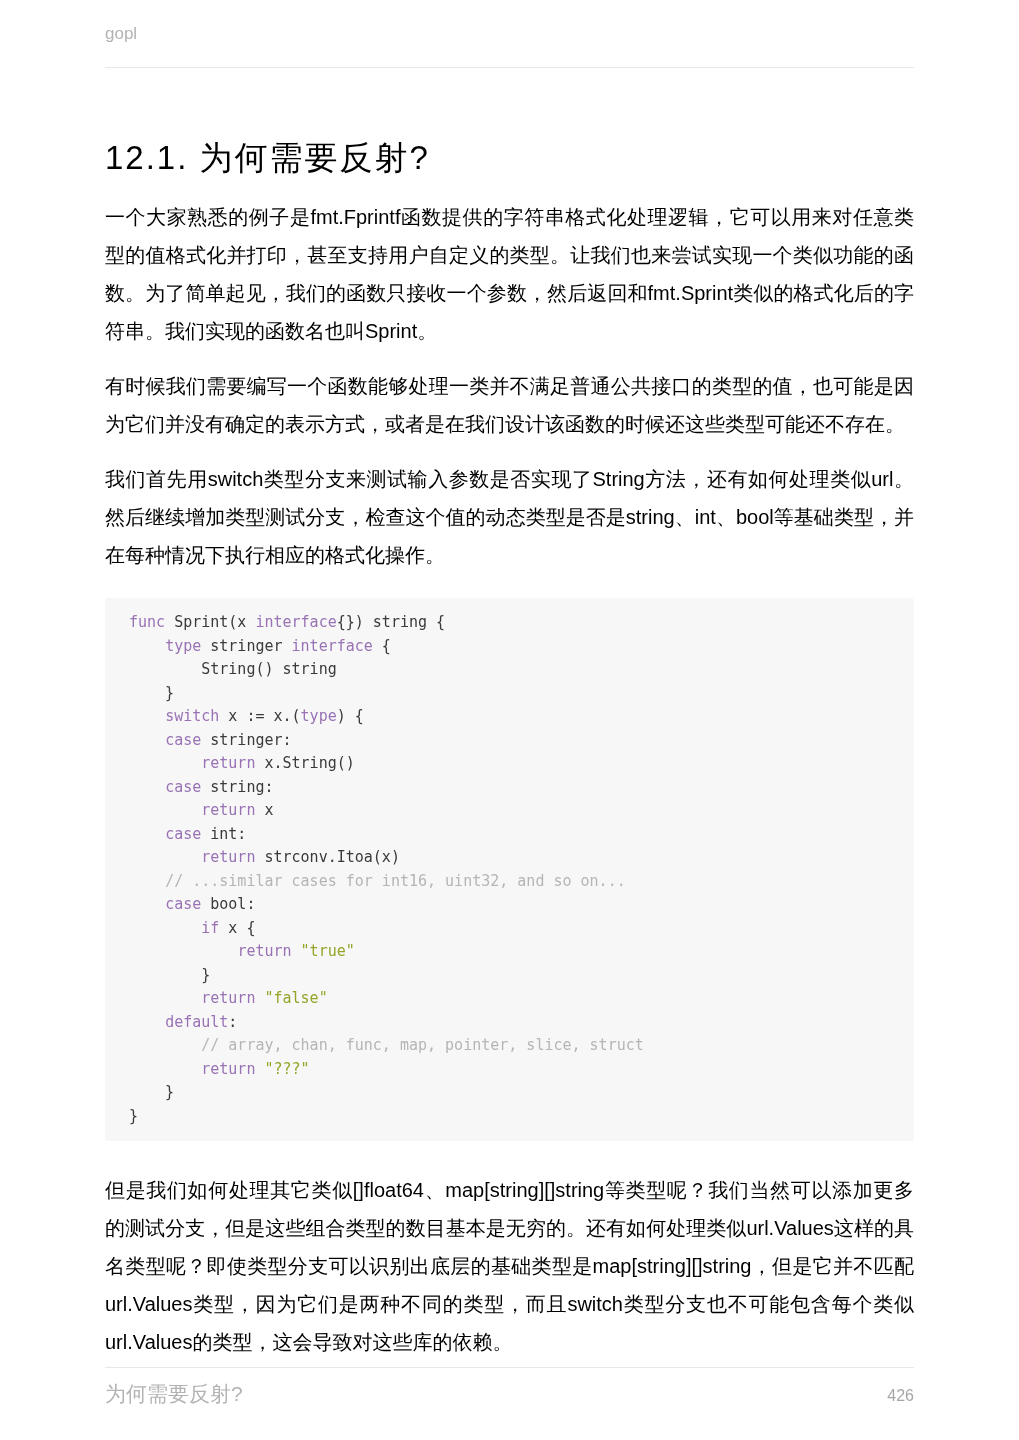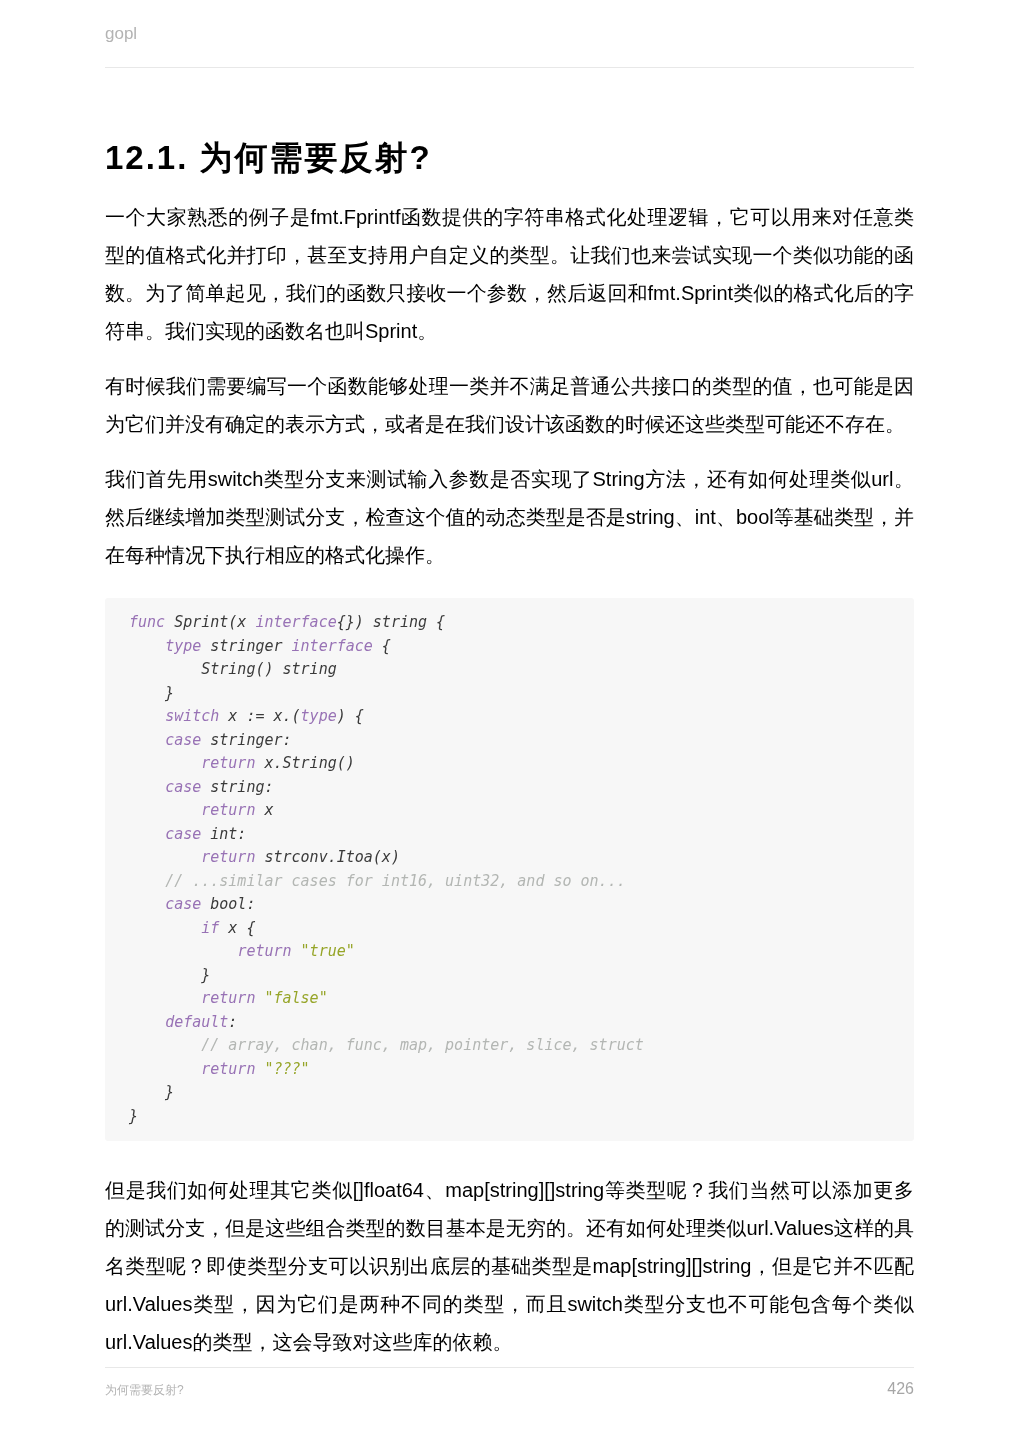--- a/index.html
+++ b/index.html
@@ -34,21 +34,21 @@
   .brand {
     font-size: 17px;
     line-height: 20px;
     color: var(--muted);
   }
 
   
   h1.page-title {
     margin: 68px 0 16px 0;
     font-size: 33px;
-    font-weight: bold;
+    font-weight: normal;
     letter-spacing: 2px;
     color: #000;
     font-family: "Liberation Sans", sans-serif;
   }
 
   
   .paragraphs p {
     margin: 17px 0;
     font-size: 20px;
     line-height: 38px;
@@ -61,39 +61,39 @@
     margin: 24px 0 30px 0;
     background: var(--code-bg);
     border-radius: 3px;
     padding: 13px 24px;
     font-family: "DejaVu Sans Mono", monospace;
     font-size: 15px;
     line-height: 23.5px;
     color: var(--code-text);
     overflow: hidden;
   }
-  .code-line { white-space: pre; font-style: italic; }
+  .code-line { white-space: pre; }
   .tok-k { color: var(--kw); }
   .tok-s { color: var(--str); }
   .tok-c { color: var(--cmt); }
   .tok-p { color: var(--code-text); }
 
   
   .site-footer {
     position: absolute;
     left: 105px; right: 105px;
     top: 1367px;
     border-top: 1px solid var(--divider);
     padding-top: 12px;
     display: flex;
     justify-content: space-between;
     align-items: baseline;
   }
   .footer-label {
-    font-size: 12px;
+    font-size: 21px;
     color: var(--muted);
   }
   .footer-page {
     font-size: 16px;
     color: #a6a6a6;
   }
 </style>
 </head>
 <body>
 

